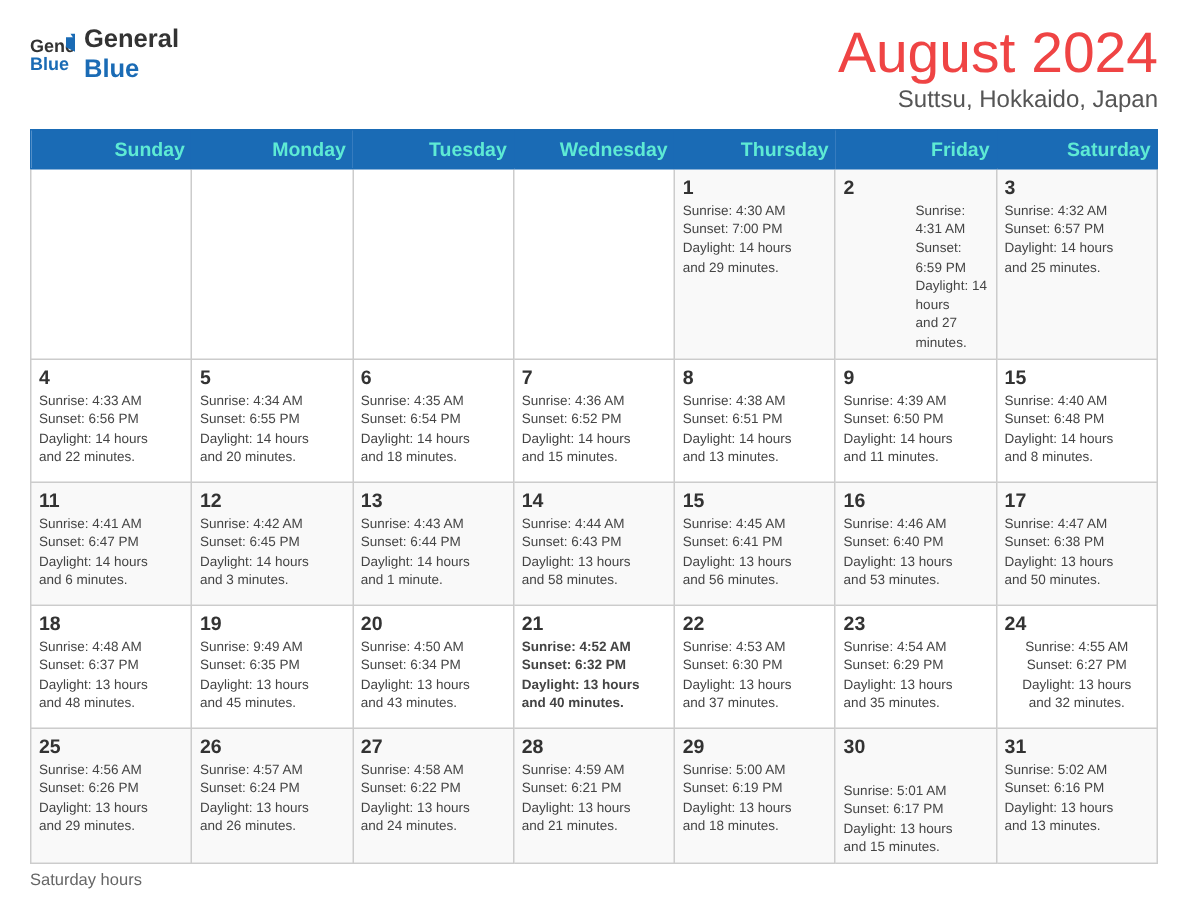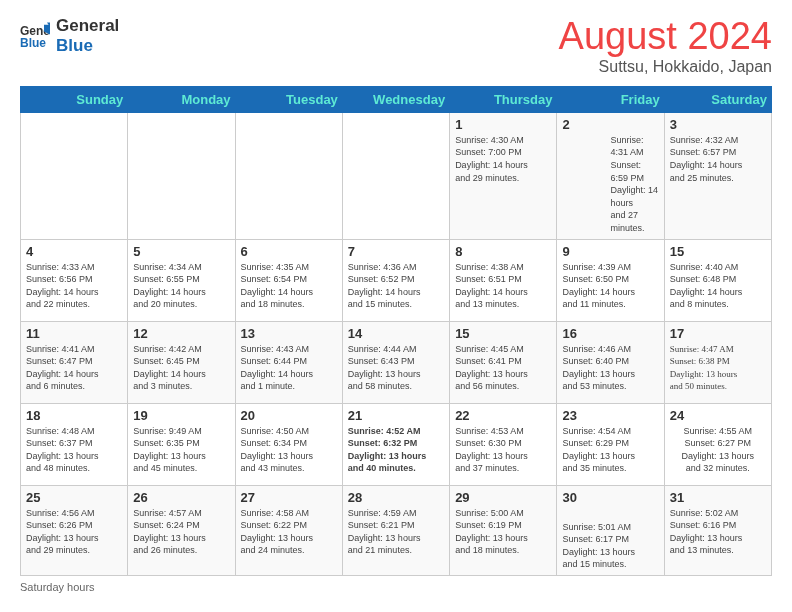--- a/index.html
+++ b/index.html
@@ -245,21 +245,21 @@
           </td>
           <td>
             <span class="day-num">16</span>
             <div class="day-info" style="white-space: pre-line;">Sunrise: 4:46 AM
 Sunset: 6:40 PM
 Daylight: 13 hours
 and 53 minutes.</div>
           </td>
           <td>
             <span class="day-num">17</span>
-            <div class="day-info" style="white-space: pre-line; font-family: Liberation Serif, serif;">Sunrise: 4:47 AM
+            <div class="day-info" style="white-space: pre-line;">Sunrise: 4:47 AM
 Sunset: 6:38 PM
 Daylight: 13 hours
 and 50 minutes.</div>
           </td>
         </tr>
         <tr class="week-row">
           <td>
             <span class="day-num">18</span>
             <div class="day-info" style="white-space: pre-line;">Sunrise: 4:48 AM
 Sunset: 6:37 PM

